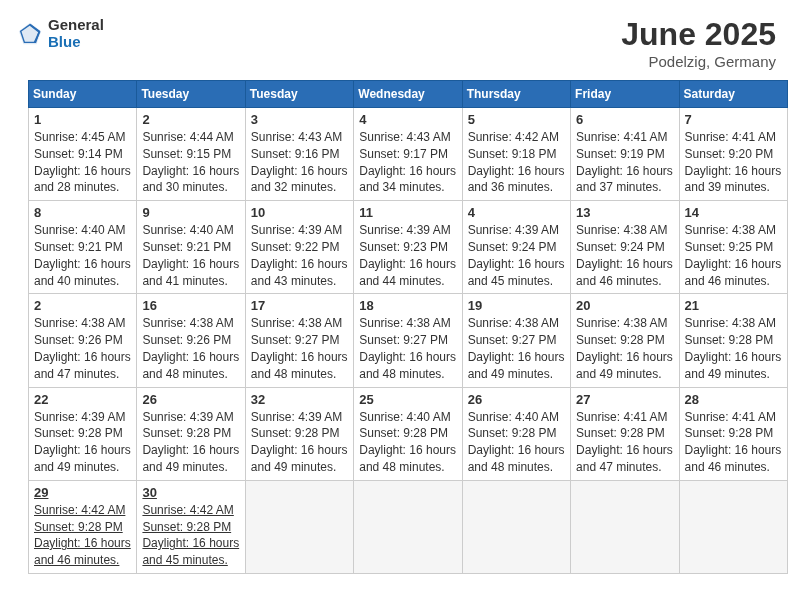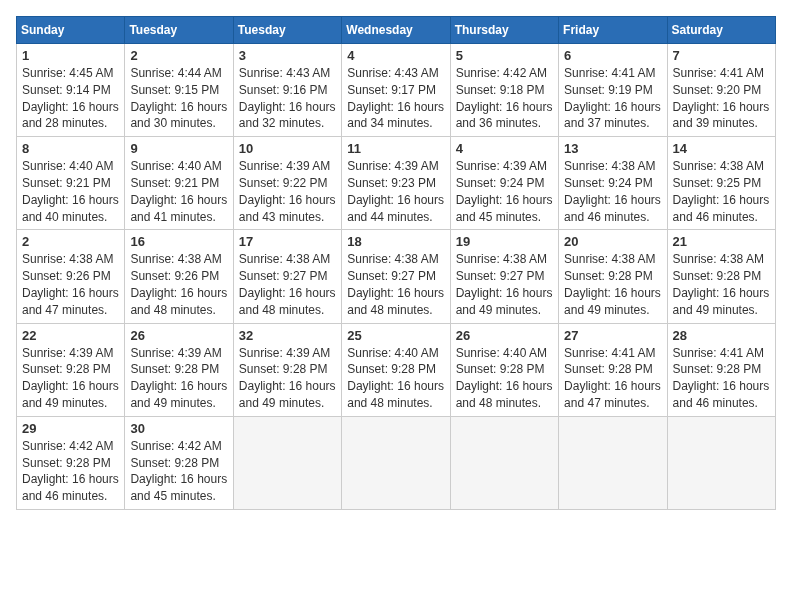--- a/index.html
+++ b/index.html
@@ -50,20 +50,21 @@
       color: #333;
     }
     .location-title {
       font-size: 15px;
       color: #555;
     }
     .calendar-table {
       width: 100%;
       border-collapse: collapse;
       table-layout: fixed;
+      margin-left: 12px;
     }
     .calendar-table th {
       background: #2a6db5;
       color: #fff;
       font-size: 12px;
       font-weight: bold;
       padding: 6px 4px;
       text-align: left;
       border: 1px solid #1a5a9a;
     }
@@ -86,26 +87,46 @@
       display: block;
       margin-bottom: 2px;
     }
     .day-info {
       font-size: 12px;
       line-height: 1.4;
       color: #333;
     }
     .last-row td {
       height: 70px;
+      text-decoration: underline;
     }
   </style>
 </head>
 <body>
 
 <div class="page">
+  <div class="header-area">
+    <div class="logo">
+      <svg class="logo-icon" viewBox="0 0 30 30" xmlns="http://www.w3.org/2000/svg">
+        <polygon points="15,3 27,12 22,26 8,26 3,12" fill="#2a6db5" opacity="0.15"></polygon>
+        <polygon points="15,5 25,12 21,24 9,24 5,12" fill="none" stroke="#2a6db5" stroke-width="1.5"></polygon>
+        <path d="M15 5 L25 13 L20 24" fill="none" stroke="#2a6db5" stroke-width="2"></path>
+      </svg>
+      <div>
+        <div style="display:flex;align-items:baseline;gap:0">
+          <span class="logo-text-general">General</span>
+        </div>
+        <div><span class="logo-text-blue">Blue</span></div>
+      </div>
+    </div>
+    <div class="title-area">
+      <div class="month-title">June 2025</div>
+      <div class="location-title">Podelzig, Germany</div>
+    </div>
+  </div>
 
   <table class="calendar-table">
     <thead>
       <tr>
         <th>Sunday</th>
         <th>Tuesday</th>
         <th>Tuesday</th>
         <th>Wednesday</th>
         <th>Thursday</th>
         <th>Friday</th>

